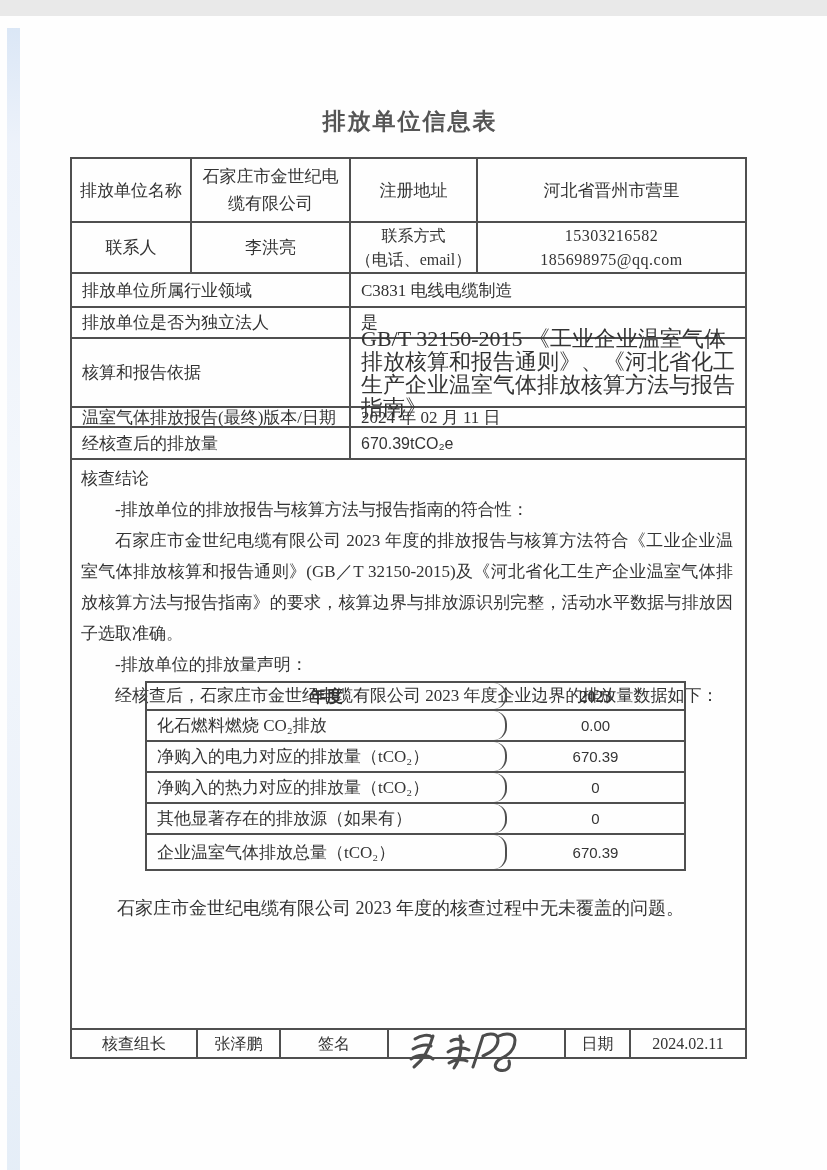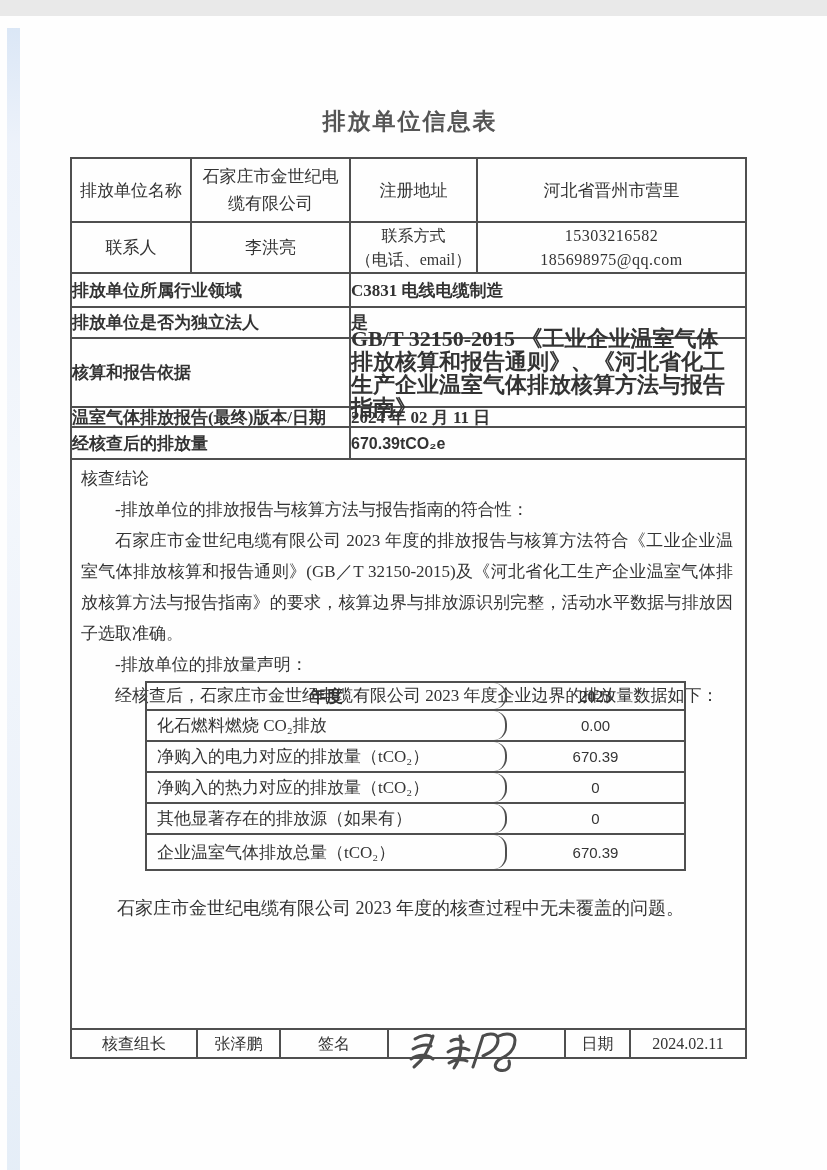--- a/index.html
+++ b/index.html
@@ -32,21 +32,21 @@
   }
   .t-row { display:flex; border-bottom:2px solid #4f4f4f; }
   .t-row:last-child { border-bottom:none;border-radius:11px; }
   .t-cell {
     border-right:2px solid #4f4f4f;
     display:flex; flex-direction:column; justify-content:center;
     font-size:17px; line-height:25px;
   }
   .t-cell:last-child { border-right:none; }
   .c-center { align-items:center; text-align:center; }
-  .c-left   { padding-right:6px;font-weight:bold; }
+  .c-left   { padding-left:10px; padding-right:6px; }
   .r1 { height:64px; } .r2 { height:51px; }
   .r3 { height:34px; } .r4 { height:31px; }
   .r5 { height:69px; } .r6 { height:20px; } .r7 { height:32px; }
   .r8 { height:570px; } .r9 { height:27px; }
   .w1 { width:120px; } .w2 { width:159px; } .w3 { width:127px; } .w4 { flex:1; }
   .wl { width:279px; } .wv { flex:1; }
   .small-line { font-size:16px; line-height:24px; }
   .latin { font-size:16px; line-height:24px; letter-spacing:.5px; }
   .r5 .wv { font-size:22px; line-height:23px; padding-top:2px; padding-bottom:2px; }
   .sansval { font-family:"Liberation Sans","DejaVu Sans",sans-serif; font-size:16px; }

